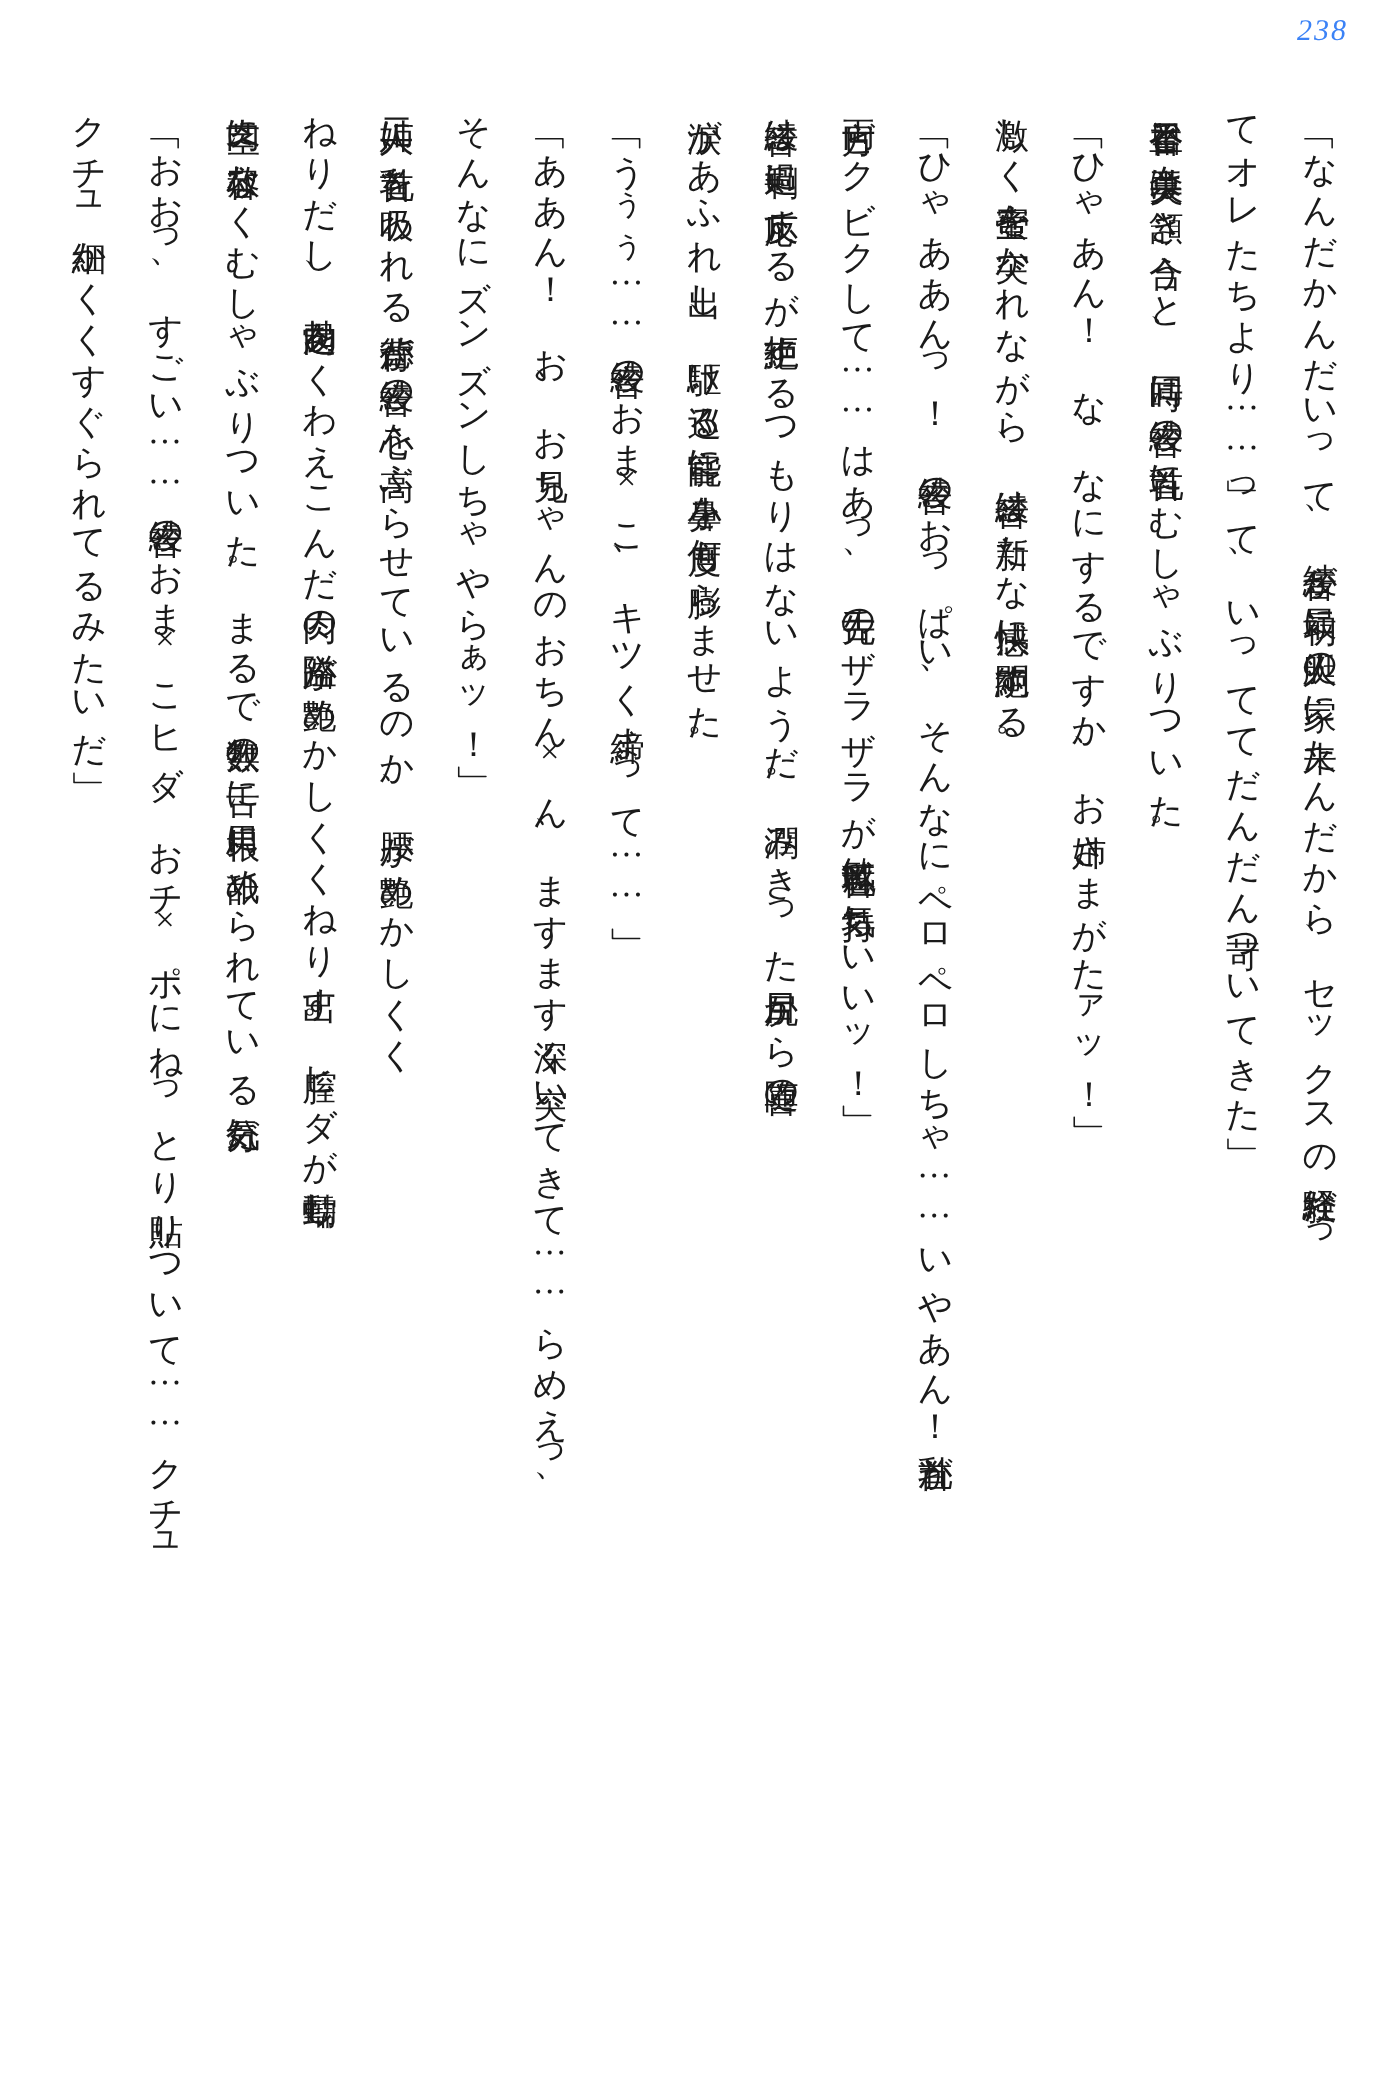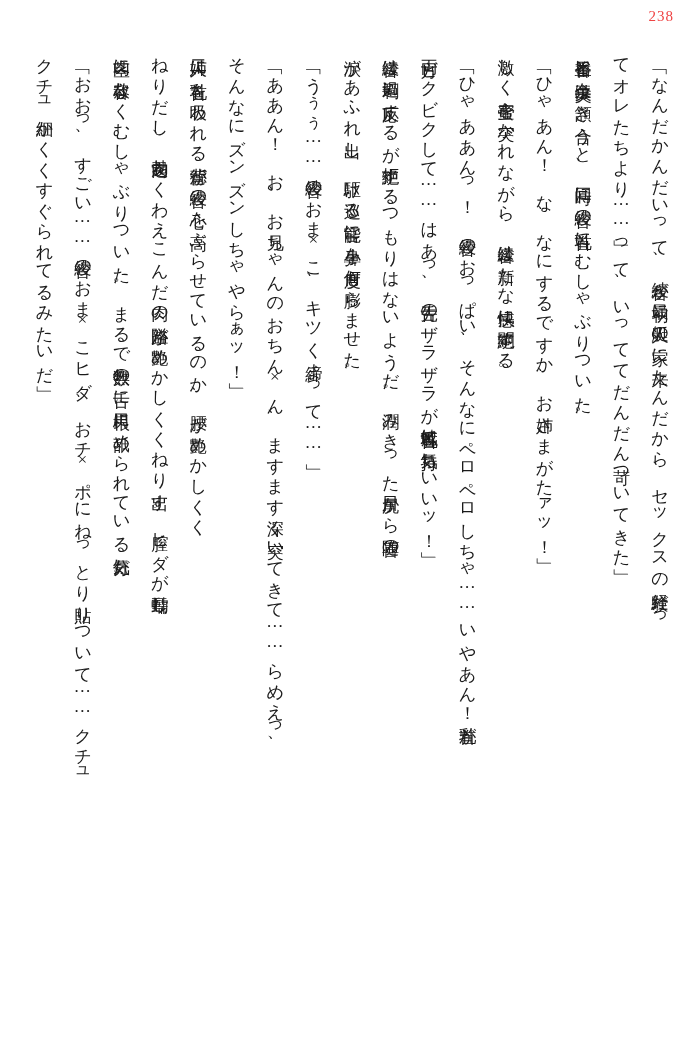--- a/index.html
+++ b/index.html
@@ -21,22 +21,23 @@
     height: 1050px;
     box-sizing: border-box;
     background: #fff;
   }
   .page-number {
     position: absolute;
     top: 8px;
     right: 26px;
     font-size: 15px;
     letter-spacing: 1px;
-    color: #ef4444;
+    color: #3b82f6;
     font-family: "Liberation Serif", "DejaVu Serif", serif;
+    font-style: italic;
   }
   .body-text {
     position: absolute;
     top: 46px;
     right: 24px;
     left: 24px;
     bottom: 34px;
     writing-mode: vertical-rl;
     text-orientation: upright;
     direction: ltr;

